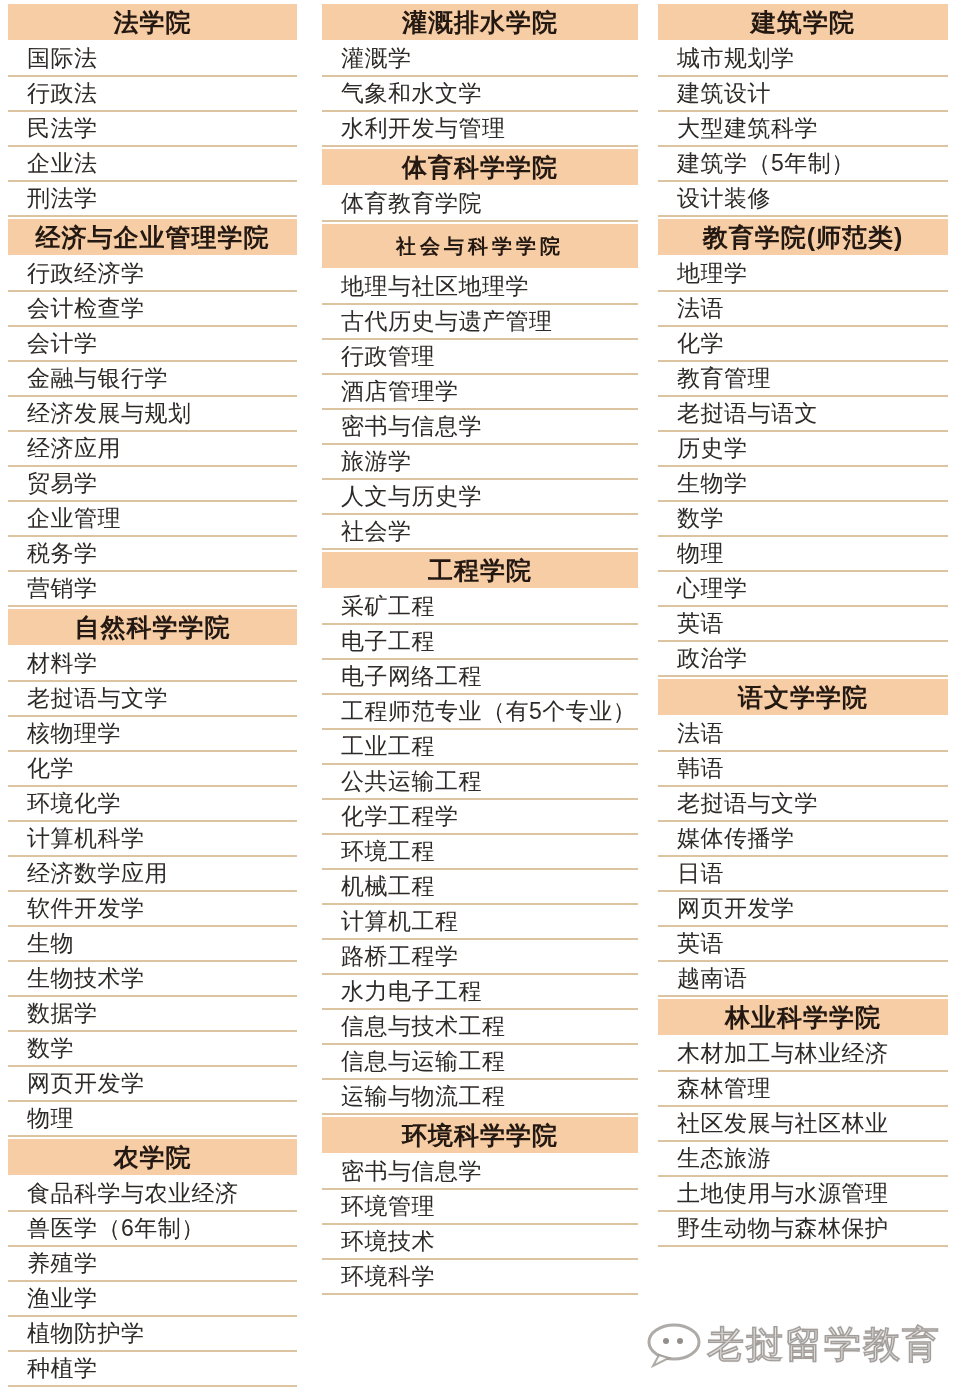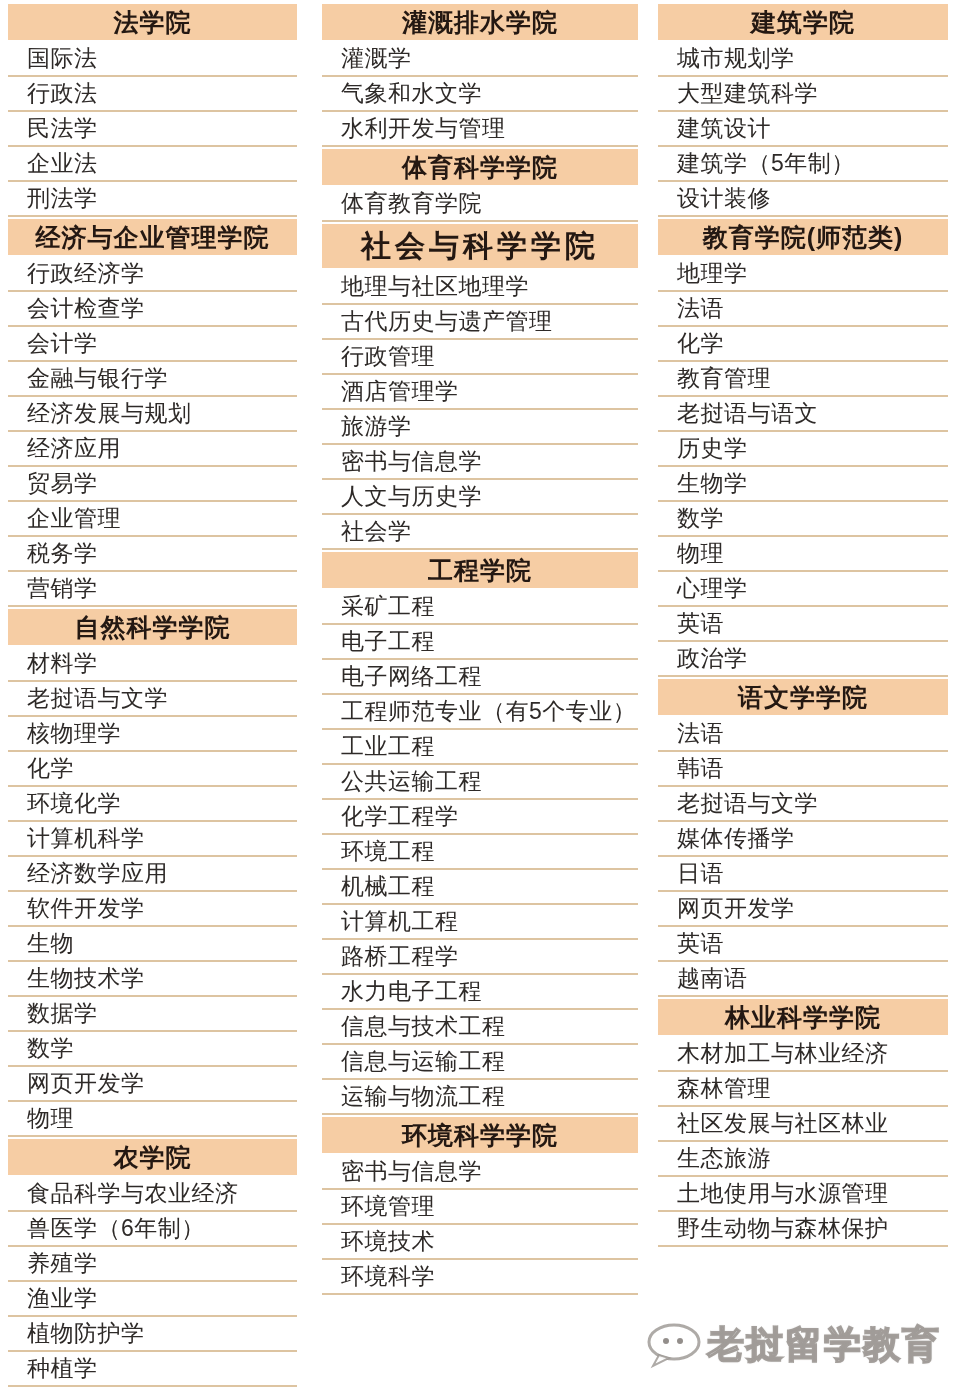--- a/index.html
+++ b/index.html
@@ -21,21 +21,21 @@
     margin:2px 0;
     background:#f6cda4;
     display:flex; align-items:center; justify-content:center;
     font-size:25px; font-weight:700;
     color:#241812;
     letter-spacing:1px;
   }
   .college-header.serif {
     height:44px;
     font-family:"Liberation Serif","DejaVu Serif",serif;
-    font-size:30px; font-weight:600;
+    font-size:20px; font-weight:600;
     letter-spacing:4px;
   }
   .major-row {
     height:35px;
     display:flex; align-items:center;
     padding-left:19px;
     border-bottom:2px solid #ddc4a1;
     font-size:23px;
     font-weight:500;
     color:#2e2a28;
@@ -46,21 +46,21 @@
   .watermark {
     position:absolute; left:645px; top:1316px;
     width:305px; height:58px;
     display:flex; align-items:center;
     opacity:0.88;
     pointer-events:none;
   }
   .watermark svg { flex:0 0 auto; margin-right:4px; }
   .watermark-text {
     font-family:"Liberation Serif","DejaVu Serif",serif;
-    font-size:37px; font-weight:700;
+    font-size:37px; font-weight:400;
     letter-spacing:2px;
     color:rgba(255,255,255,0.40);
     -webkit-text-stroke:1.5px rgba(128,122,116,0.78);
     text-shadow:0 0 2px rgba(128,122,116,0.55);
     white-space:nowrap;
   }
 </style>
 </head>
 <body>
 
@@ -111,22 +111,22 @@
       <div class="major-row">灌溉学</div>
       <div class="major-row">气象和水文学</div>
       <div class="major-row">水利开发与管理</div>
       <div class="college-header">体育科学学院</div>
       <div class="major-row">体育教育学院</div>
       <div class="college-header serif">社会与科学学院</div>
       <div class="major-row">地理与社区地理学</div>
       <div class="major-row">古代历史与遗产管理</div>
       <div class="major-row">行政管理</div>
       <div class="major-row">酒店管理学</div>
+      <div class="major-row">密书与信息学</div>
       <div class="major-row">旅游学</div>
-      <div class="major-row">密书与信息学</div>
       <div class="major-row">人文与历史学</div>
       <div class="major-row">社会学</div>
       <div class="college-header">工程学院</div>
       <div class="major-row">采矿工程</div>
       <div class="major-row">电子工程</div>
       <div class="major-row">电子网络工程</div>
       <div class="major-row">工程师范专业（有5个专业）</div>
       <div class="major-row">工业工程</div>
       <div class="major-row">公共运输工程</div>
       <div class="major-row">化学工程学</div>
@@ -140,22 +140,22 @@
       <div class="major-row">运输与物流工程</div>
       <div class="college-header">环境科学学院</div>
       <div class="major-row">密书与信息学</div>
       <div class="major-row">环境管理</div>
       <div class="major-row">环境技术</div>
       <div class="major-row">环境科学</div>
     </div>
   <div class="col col-3">
       <div class="college-header">建筑学院</div>
       <div class="major-row">城市规划学</div>
+      <div class="major-row">建筑设计</div>
       <div class="major-row">大型建筑科学</div>
-      <div class="major-row">建筑设计</div>
       <div class="major-row">建筑学（5年制）</div>
       <div class="major-row">设计装修</div>
       <div class="college-header">教育学院(师范类)</div>
       <div class="major-row">地理学</div>
       <div class="major-row">法语</div>
       <div class="major-row">化学</div>
       <div class="major-row">教育管理</div>
       <div class="major-row">老挝语与语文</div>
       <div class="major-row">历史学</div>
       <div class="major-row">生物学</div>

